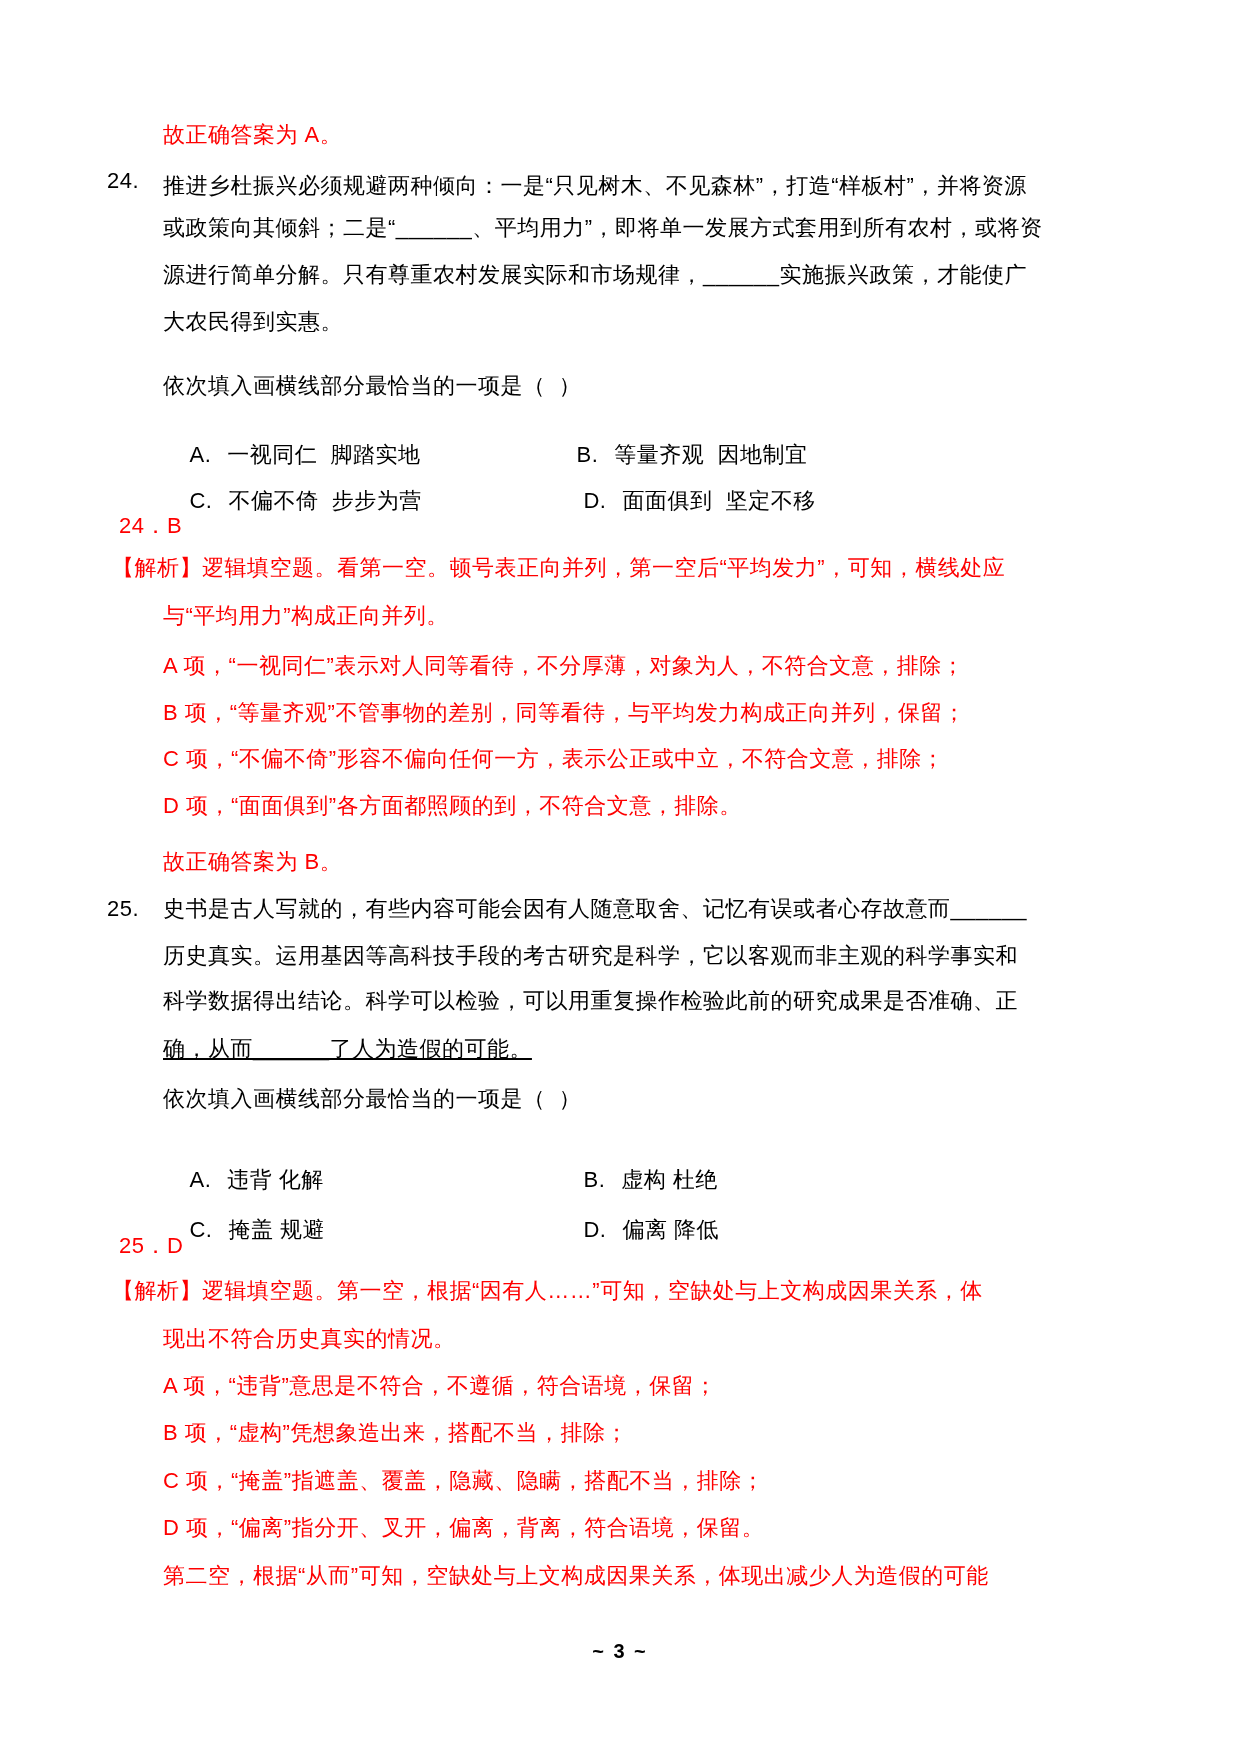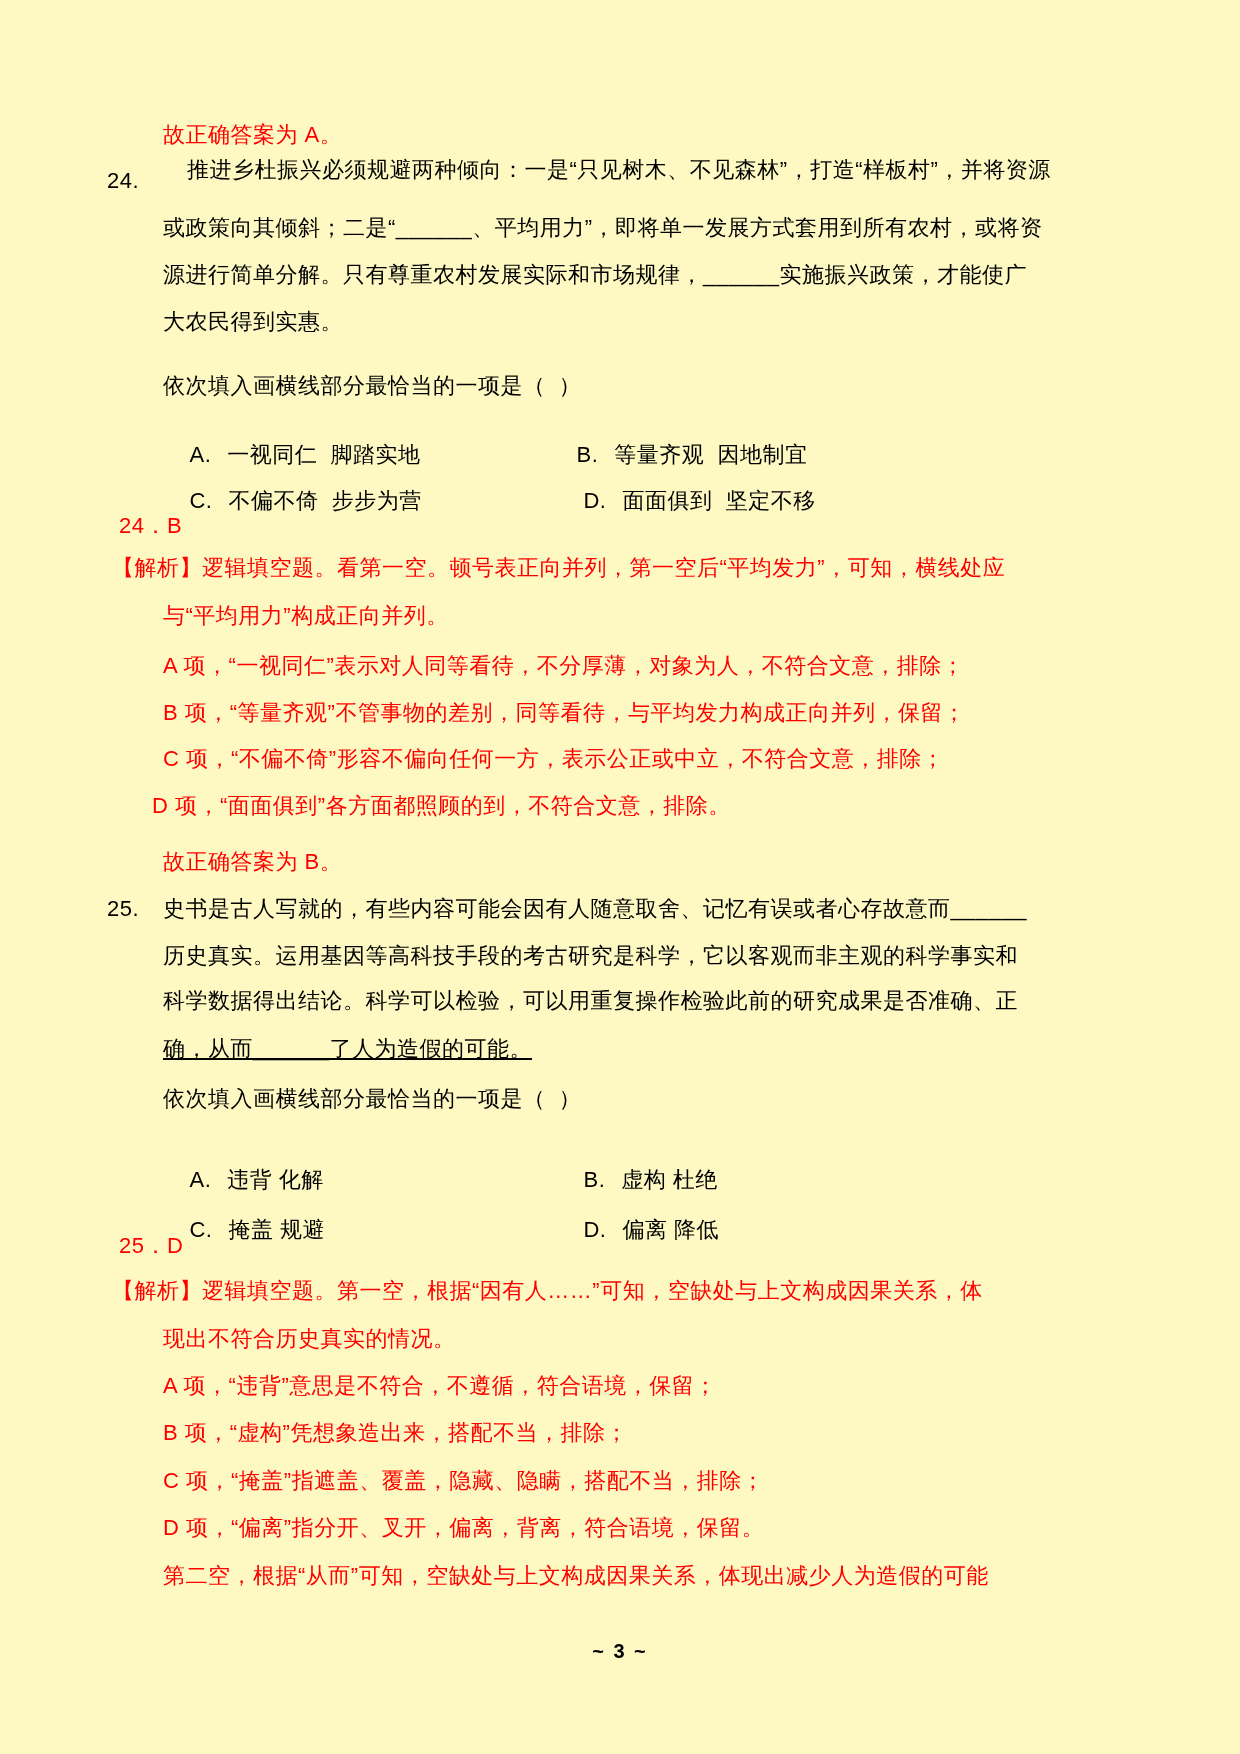--- a/index.html
+++ b/index.html
@@ -1,21 +1,21 @@
 <!DOCTYPE html>
 <html><head>
 <meta charset="utf-8">
 <style>
   html, body { margin: 0; padding: 0; background: #e8e8e8; }
   .page {
     position: relative;
     width: 1240px;
     height: 1754px;
     margin: 0 auto;
-    background: #fef9c3;
+    background: #ffffff;
     font-family: "Liberation Sans", sans-serif;
     color: #000000;
     overflow: hidden;
   }
   .ln {
     position: absolute;
     font-size: 22px;
     line-height: 27px;
     white-space: pre;
     letter-spacing: 0.5px;
@@ -34,21 +34,21 @@
   }
 </style>
 </head>
 <body>
 
 <div class="page">
 
   <div class="ln red" style="top:121px; left:163px;">故正确答案为 A。</div>
 
   <div class="ln" style="top:167px; left:107px;">24.</div>
-  <div class="ln" style="top:156px; left:163px;margin-left:24px;">推进乡杜振兴必须规避两种倾向：一是“只见树木、不见森林”，打造“样板村”，并将资源</div>
+  <div class="ln" style="top:172px; left:163px;">推进乡杜振兴必须规避两种倾向：一是“只见树木、不见森林”，打造“样板村”，并将资源</div>
   <div class="ln" style="top:214px; left:163px;">或政策向其倾斜；二是“______、平均用力”，即将单一发展方式套用到所有农村，或将资</div>
   <div class="ln" style="top:261px; left:163px;">源进行简单分解。只有尊重农村发展实际和市场规律，______实施振兴政策，才能使广</div>
   <div class="ln" style="top:308px; left:163px;">大农民得到实惠。</div>
   <div class="ln" style="top:372px; left:163px;">依次填入画横线部分最恰当的一项是（  ）</div>
 
   <div class="ln" style="top:414px; left:163px;">
     <span class="opt-label">A.</span><span class="opt-text">一视同仁  脚踏实地</span>
   </div>
   <div class="ln" style="top:414px; left:550px;">
     <span class="opt-label">B.</span><span class="opt-text">等量齐观  因地制宜</span>
@@ -59,21 +59,21 @@
   <div class="ln" style="top:460px; left:557px;">
     <span class="opt-label">D.</span><span class="opt-text">面面俱到  坚定不移</span>
   </div>
 
   <div class="ln red" style="top:512px; left:119px;">24．B</div>
   <div class="ln red" style="top:554px; left:112px;">【解析】逻辑填空题。看第一空。顿号表正向并列，第一空后“平均发力”，可知，横线处应</div>
   <div class="ln red" style="top:602px; left:163px;">与“平均用力”构成正向并列。</div>
   <div class="ln red" style="top:652px; left:163px;">A 项，“一视同仁”表示对人同等看待，不分厚薄，对象为人，不符合文意，排除；</div>
   <div class="ln red" style="top:745px; left:163px;">C 项，“不偏不倚”形容不偏向任何一方，表示公正或中立，不符合文意，排除；</div>
   <div class="ln red" style="top:699px; left:163px;">B 项，“等量齐观”不管事物的差别，同等看待，与平均发力构成正向并列，保留；</div>
-  <div class="ln red" style="top:792px; left:152px;">D 项，“面面俱到”各方面都照顾的到，不符合文意，排除。</div>
+  <div class="ln red" style="top:792px; left:163px;">D 项，“面面俱到”各方面都照顾的到，不符合文意，排除。</div>
   <div class="ln red" style="top:848px; left:163px;">故正确答案为 B。</div>
 
   <div class="ln" style="top:895px; left:107px;">25.</div>
   <div class="ln" style="top:895px; left:163px;">史书是古人写就的，有些内容可能会因有人随意取舍、记忆有误或者心存故意而______</div>
   <div class="ln" style="top:942px; left:163px;">历史真实。运用基因等高科技手段的考古研究是科学，它以客观而非主观的科学事实和</div>
   <div class="ln" style="top:987px; left:163px;">科学数据得出结论。科学可以检验，可以用重复操作检验此前的研究成果是否准确、正</div>
   <div class="ln" style="top:1035px; left:163px;text-decoration:underline;">确，从而______了人为造假的可能。</div>
   <div class="ln" style="top:1085px; left:163px;">依次填入画横线部分最恰当的一项是（  ）</div>
 
   <div class="ln" style="top:1139px; left:163px;">

